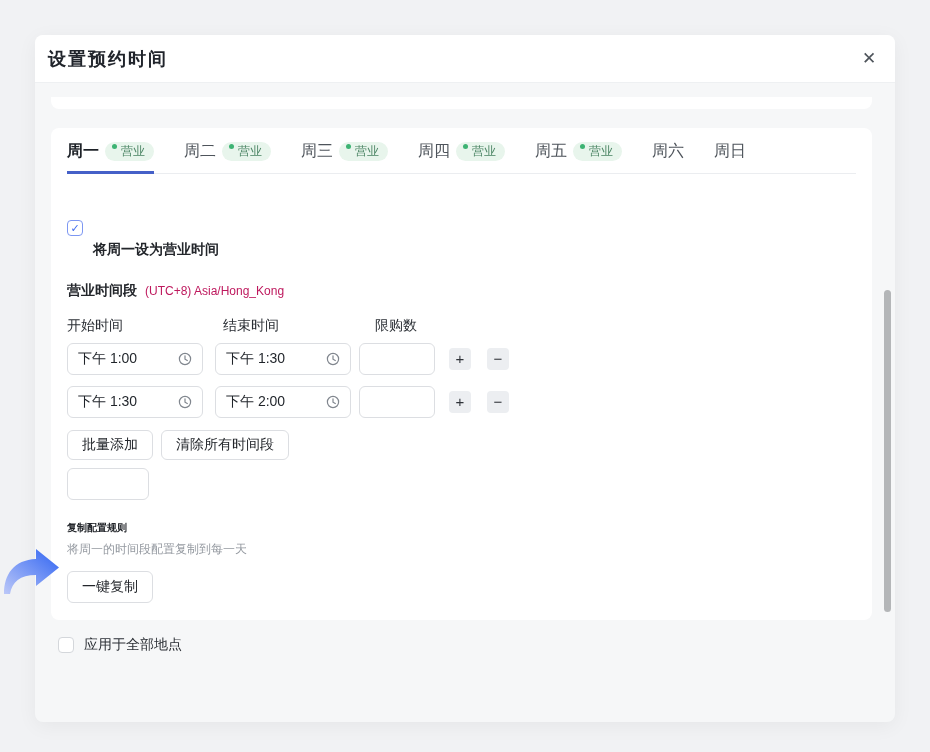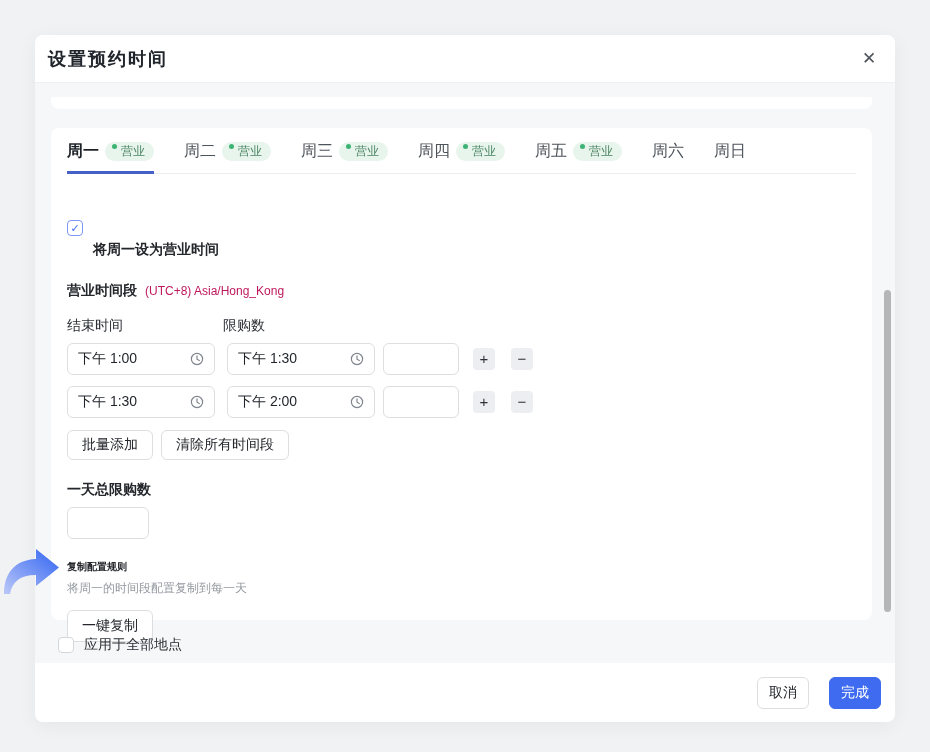--- a/index.html
+++ b/index.html
@@ -64,21 +64,21 @@
   .section-row { display:flex; align-items:baseline; gap:8px; margin-top:23px; }
   .section-title { font-size:14px; font-weight:700; color:#23262b; }
   .muted { font-size:12px; color:#be185d; }
   .col-headers { display:flex; margin-top:17px; font-size:14px; color:#2a2e34; }
   .col-headers span:nth-child(1){ width:156px; }
   .col-headers span:nth-child(2){ width:152px; }
   
   .time-row { display:flex; align-items:center; margin-top:8px; }
   .time-row + .time-row { margin-top:11px; }
   .time-field {
-    width:148px; height:32px; border:1px solid #dcdee2; border-radius:6px;
+    width:136px; height:32px; border:1px solid #dcdee2; border-radius:6px;
     display:flex; align-items:center; justify-content:space-between;
     padding:0 10px; font-size:14px; color:#1f2329; background:#fff; cursor:text;
   }
   .time-field + .time-field { margin-left:12px; }
   .limit-input {
     width:76px; height:32px; border:1px solid #dcdee2; border-radius:6px;
     margin-left:8px; padding:0 8px; font-size:14px; font-family:inherit; background:#fff;
   }
   .step-btn {
     width:22px; height:22px; border:none; border-radius:4px; background:#eceef1;
@@ -182,20 +182,21 @@
           </span>
         <span class="cb-label">将周一设为营业时间</span>
       </div>
 
       <div class="section-row">
         <span class="section-title">营业时间段</span>
         <span class="muted">(UTC+8) Asia/Hong_Kong</span>
       </div>
 
       <div class="col-headers">
+        <span>开始时间</span>
         <span>结束时间</span>
         <span>限购数</span>
       </div>
 
       <div class="time-row">
         <div class="time-field">
           <span>下午 1:00</span>
           <svg class="clock-svg" width="14" height="14" viewBox="0 0 14 14">
               <circle cx="7" cy="7" r="5.6" fill="none" stroke="#80868e" stroke-width="1.2"></circle>
               <path d="M7 3.8v3.4l2.3 1.3" fill="none" stroke="#80868e" stroke-width="1.2" stroke-linecap="round"></path>
@@ -231,41 +232,36 @@
         <input class="limit-input" value="" style="">
         <button class="step-btn plus">+</button>
         <button class="step-btn minus">−</button>
       </div>
 
       <div class="btn-row">
         <button class="btn">批量添加</button>
         <button class="btn">清除所有时间段</button>
       </div>
 
-      <div class="daily-label">一天总限购数</div>
       <input class="daily-input" value="" style="">
 
       <div class="copy-title">复制配置规则</div>
       <div class="copy-desc">将周一的时间段配置复制到每一天</div>
       <button class="btn copy-btn">一键复制</button>
 
     </div>
 
     <div class="scroll-thumb"></div>
 
     <div class="apply-row">
       <span class="cb unchecked"></span>
       <span class="apply-label">应用于全部地点</span>
     </div>
   </div>
 
-  <div class="modal-footer">
-    <button class="btn btn-cancel">取消</button>
-    <button class="btn-primary">完成</button>
-  </div>
 
 </div>
 
 <svg class="pointer-arrow" width="58" height="46" viewBox="0 0 58 46">
   <defs>
     <linearGradient id="arrowGrad" x1="0" y1="1" x2="1" y2="0">
       <stop offset="0" stop-color="#bcc8f8"></stop>
       <stop offset="1" stop-color="#2e63f2"></stop>
     </linearGradient>
   </defs>

